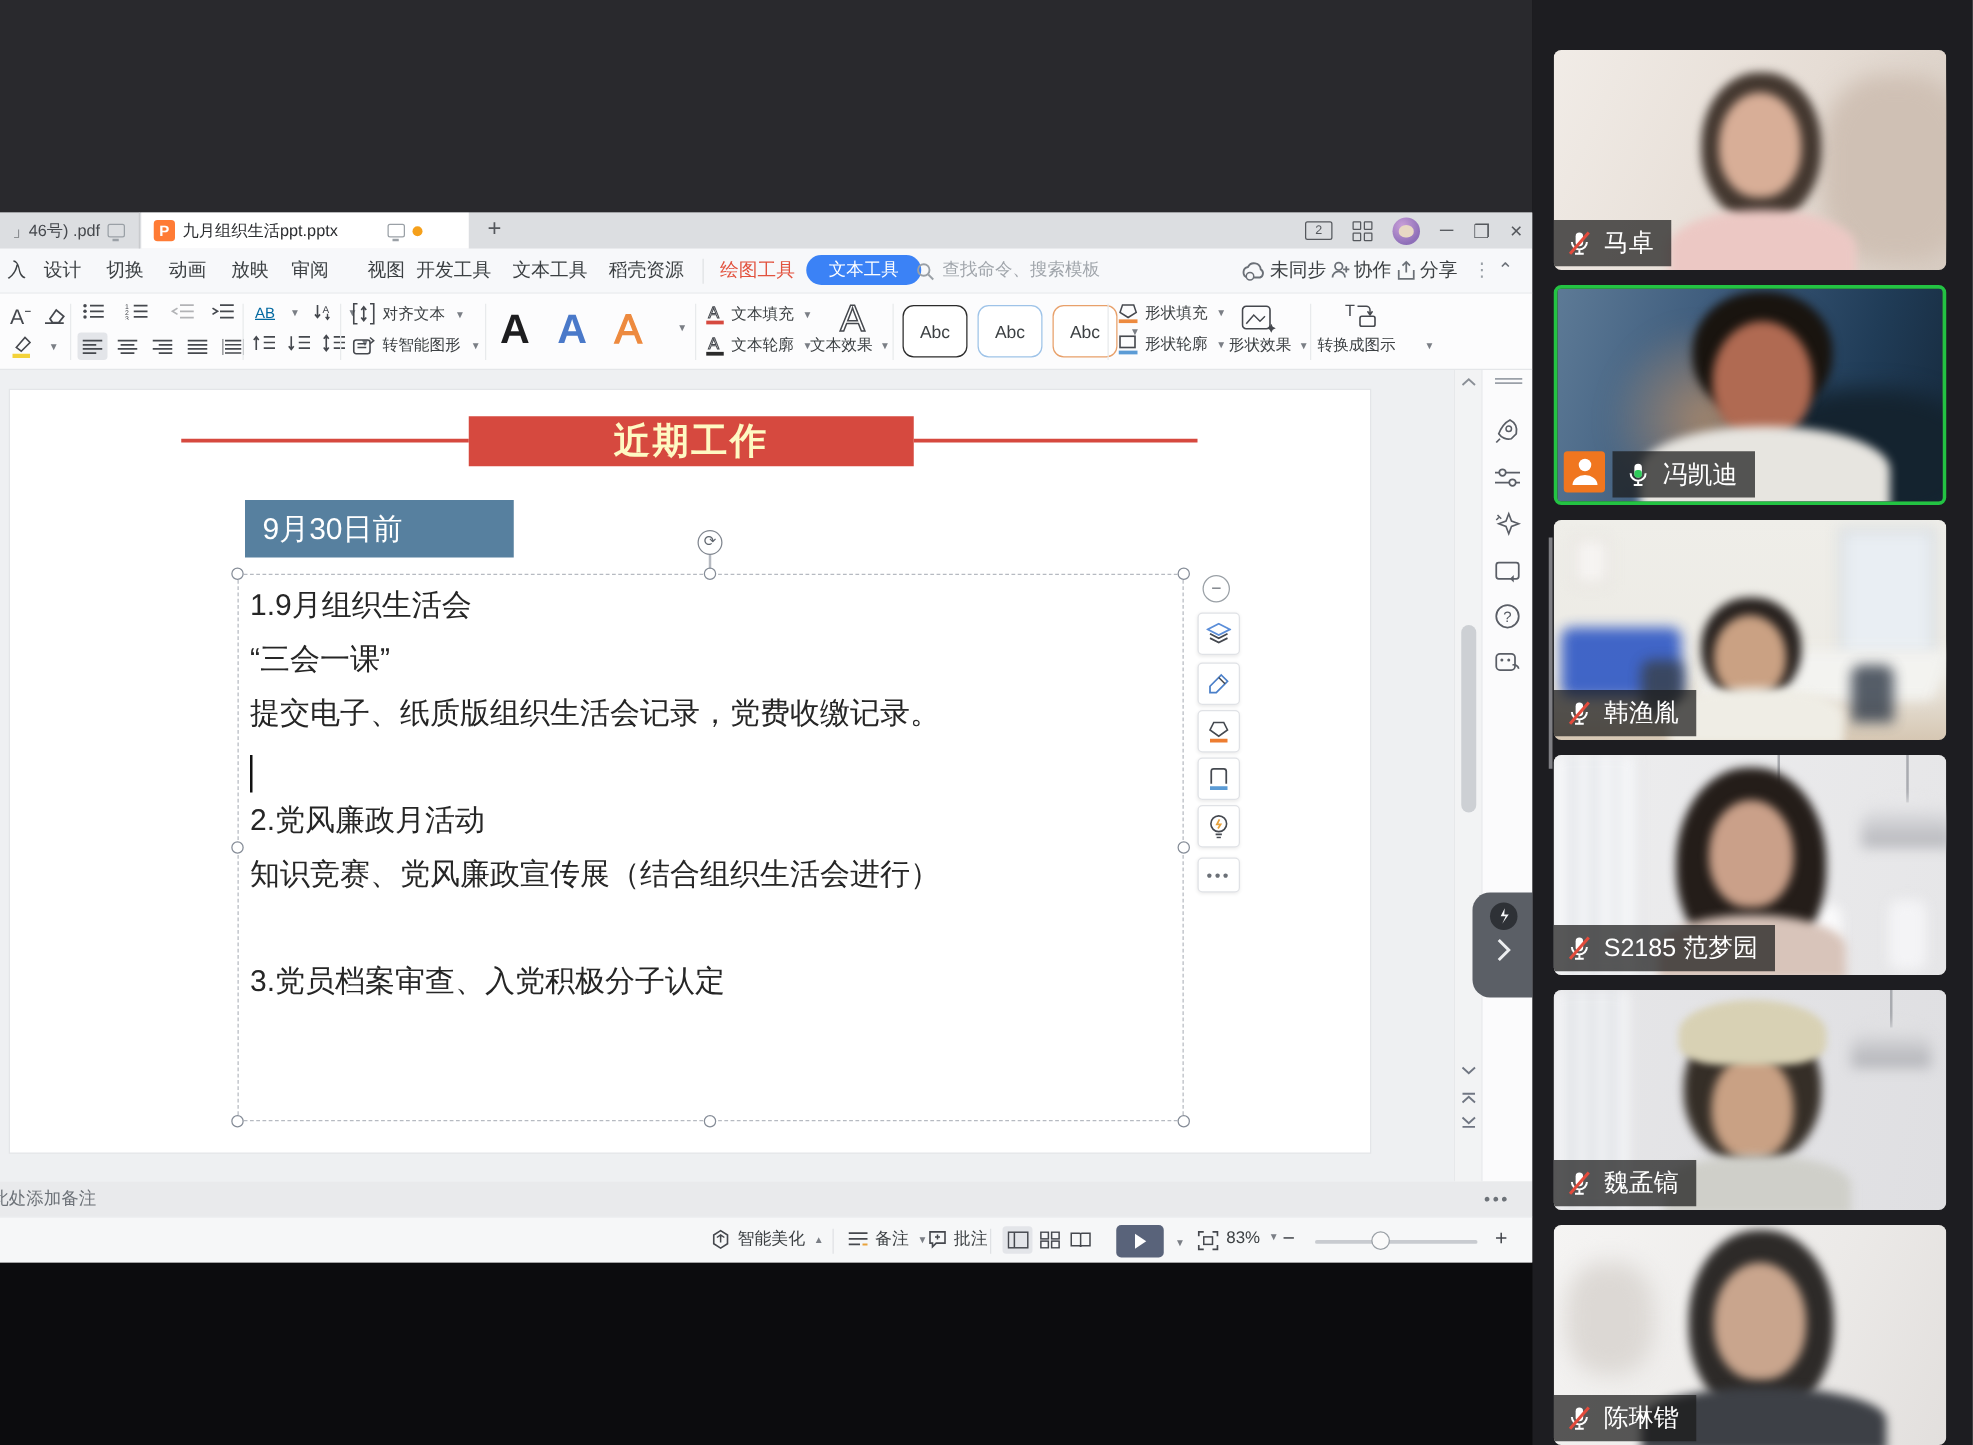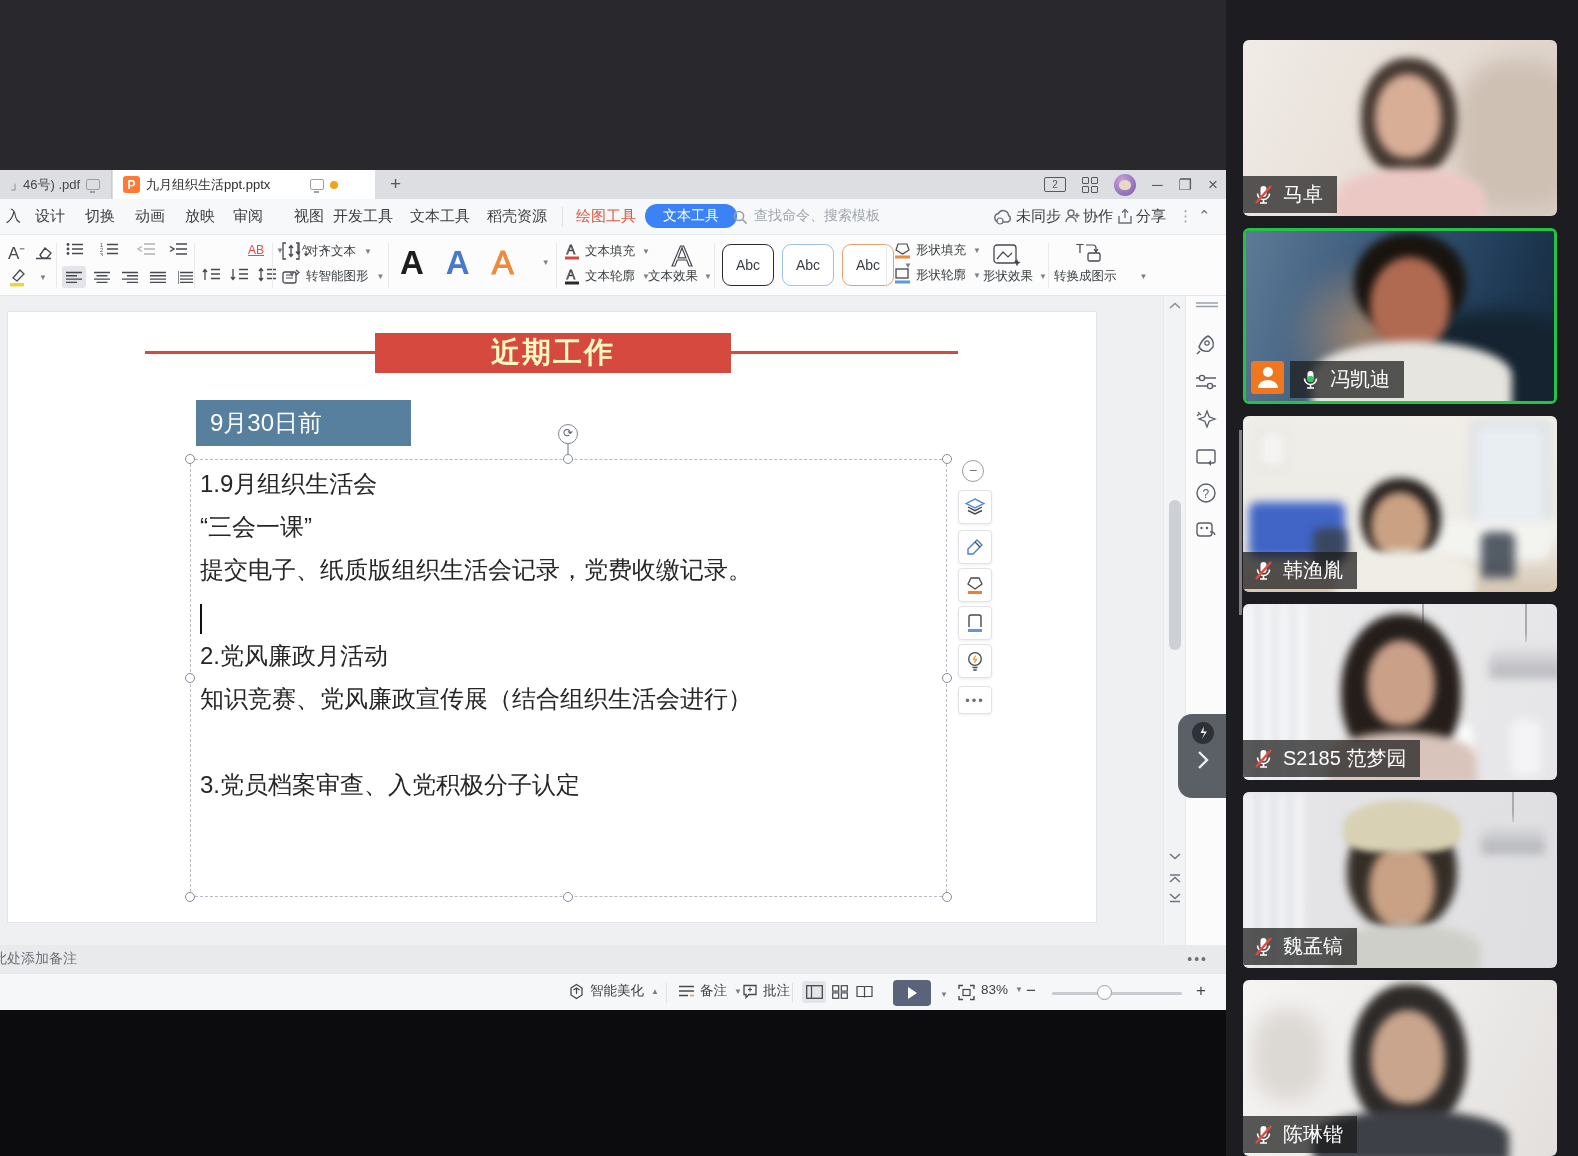--- a/index.html
+++ b/index.html
@@ -42,21 +42,21 @@
   #menubar { left:0; top:29px; width:1226px; height:36px; background:#f7f8fa; border-bottom:1px solid #e8eaec; }
   .mi { position:absolute; top:8px; font-size:15px; color:#3c4043; }
   .pill { background:#3b82f6; color:#fff !important; border-radius:14px; padding:3px 18px; top:5px !important; font-size:14px;}
   .search-txt { color:#a0a5ab; font-size:14px; }
   .msep { position:absolute; top:8px; width:1px; height:20px; background:#dfe1e4; }
 
   
   #ribbon { left:0; top:65px; width:1226px; height:61px; background:#fcfcfd; border-bottom:1px solid #e4e6e9; }
   .rsep { position:absolute; top:8px; width:1px; height:45px; background:#e8eaec; }
   .ric { color:#45484e; font-size:15px; }
-  .ric-sm { color:#ef4444; font-size:12px;margin-left:44px; }
+  .ric-sm { color:#0369a1; font-size:12px; }
   .caret { font-size:8px; color:#7a7e85; margin-left:2px; }
   .rlabel { font-size:12.5px; color:#3c4043; }
   .rrow { position:absolute; display:flex; align-items:center; gap:9px; }
   .active-ic { background:#e3e5e9; border-radius:3px; }
   .bigA { font-weight:bold; font-size:33px; line-height:1; }
   .abc-box { width:52px; height:42px; border-radius:9px; background:#fff; font-size:14px; color:#3c4043;
     display:flex; align-items:center; justify-content:center; }
   svg.lsvg { display:block; }
 
   

